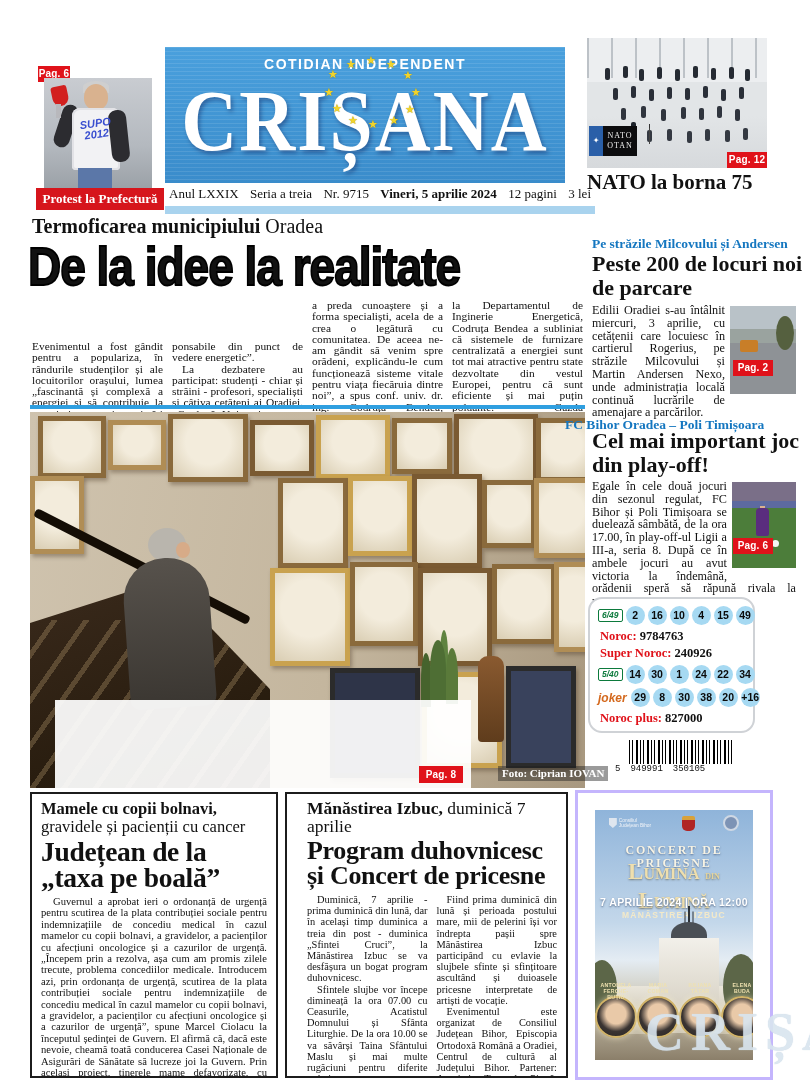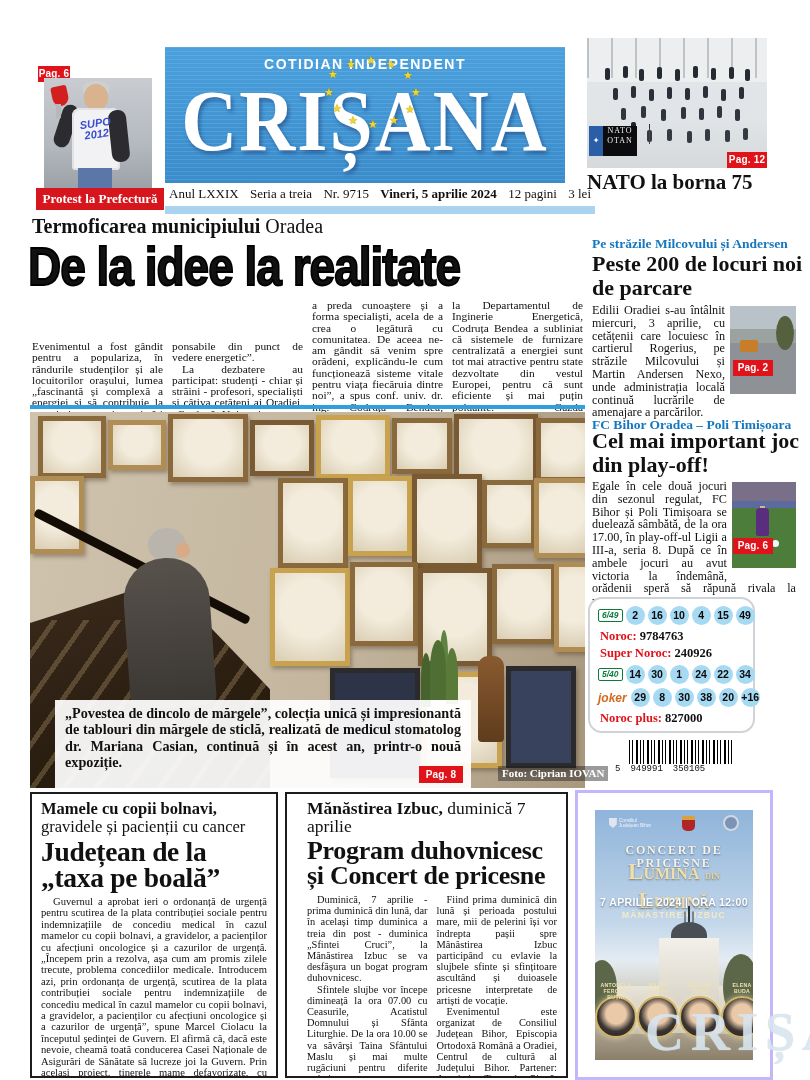--- a/index.html
+++ b/index.html
@@ -44,21 +44,21 @@
         88px 31px 0 0 #262b33,106px 28px 0 0 #262b33,124px 30px 0 0 #262b33,142px 29px 0 0 #262b33,158px 31px 0 0 #262b33,
         26px 50px 0 0 #2a2f38,44px 48px 0 0 #2a2f38,62px 51px 0 0 #2a2f38,80px 49px 0 0 #2a2f38,98px 50px 0 0 #2a2f38,
         116px 48px 0 0 #2a2f38,134px 51px 0 0 #2a2f38,152px 49px 0 0 #2a2f38,
         34px 70px 0 0 #30353e,54px 68px 0 0 #30353e,74px 71px 0 0 #30353e,94px 69px 0 0 #30353e,112px 70px 0 0 #30353e,
         130px 68px 0 0 #30353e,148px 71px 0 0 #30353e,
         60px 92px 0 0 #343942,80px 91px 0 0 #343942,100px 93px 0 0 #343942,118px 91px 0 0 #343942,138px 92px 0 0 #343942,156px 90px 0 0 #343942;}
   .conductor{position:absolute;left:44px;top:84px;width:5px;height:14px;background:#1d232b;border-radius:2px;}
   .mstand{position:absolute;left:62px;top:86px;width:1px;height:16px;background:#444;border-top:4px solid #333;}
   .nato-logo{position:absolute;left:2px;top:88px;width:48px;height:30px;display:flex;background:#0c0c0e;}
   .nato-flag{width:14px;height:100%;background:#2a5fa8;color:#fff;font-size:8px;line-height:30px;text-align:center;}
-  .nato-words{flex:1;color:#eee;font:8px/10px "Liberation Serif",serif;letter-spacing:1px;text-align:center;}
+  .nato-words{flex:1;color:#eee;font:8px/10px "Liberation Serif",serif;letter-spacing:1px;text-align:center;padding-top:5px;}
   .nato-headline{left:587px;top:170px;width:210px;font:bold 21px/24px "Liberation Serif",serif;}
   
   .kicker-main{left:32px;top:215px;width:520px;font:20px/22px "Liberation Serif",serif;}
   .kicker-main b{font-weight:bold;}
   .headline-main{left:28px;top:237px;width:557px;font:bold 46px/50px "Liberation Sans",sans-serif;
                  letter-spacing:-1px;-webkit-text-stroke:1.6px #000;transform:scaleY(1.18);transform-origin:0 0;white-space:nowrap;}
   .lead{left:32px;top:300px;width:272px;font:bold 12.3px/13px "Liberation Serif",serif;text-align:justify;}
   .bodycol{position:absolute;width:131px;font:11.4px/11.3px "Liberation Serif",serif;text-align:justify;}
   .bodycol p{margin:0;text-indent:10px;}
   .bodycol p.noind{text-indent:0;}
@@ -265,38 +265,37 @@
         <div class="steps"></div>
       </div>
     <div class="rail"></div>
     <div class="woman-hair"></div>
     <div class="woman-face"></div>
     <div class="woman-body"></div>
     <div class="plant"></div>
     <div class="statue"></div>
   </div>
   <div class="abs caption-box">
-    <span>„Povestea de dincolo de mărgele”, colecția unică și impresionantă de tablouri din mărgele de sticlă, realizată de medicul stomatolog dr. Mariana Casian, continuă și în acest an, printr-o nouă expoziție.</span>
     <div class="badge" style="right:8px;bottom:5px;left:auto;width:44px;height:17px;line-height:17px;">Pag. 8</div>
   </div>
   <div class="abs photo-credit">Foto: Ciprian IOVAN</div>
 
 
   <div class="sb-kicker" style="left:592px;top:236px;">Pe străzile Milcovului și Andersen</div>
   <div class="sb-headline" style="left:592px;top:252px;width:215px;">Peste 200 de locuri noi de parcare</div>
   <div class="sb-body" style="left:592px;top:304px;">
     <div class="sb-photo street">
       <div class="digger"></div>
       <div class="treeblob"></div>
     </div>
     <span>Edilii Oradiei s-au întâlnit miercuri, 3 aprilie, cu cetățenii care locuiesc în cartierul Rogerius, pe străzile Milcovului și Martin Andersen Nexo, unde administrația locală continuă lucrările de amenajare a parcărilor.</span>
   </div>
   <div class="badge" style="left:733px;top:360px;width:40px;height:16px;">Pag. 2</div>
 
-  <div class="sb-kicker" style="left:592px;top:417px;">FC Bihor Oradea – Poli Timișoara</div>
+  <div class="sb-kicker" style="left:565px;top:417px;">FC Bihor Oradea – Poli Timișoara</div>
   <div class="sb-headline" style="left:592px;top:429px;width:220px;">Cel mai important joc din play-off!</div>
   <div class="sb-body" style="left:592px;top:480px;">
     <div class="sb-photo pitch">
       <div class="player"></div>
       <div class="ball"></div>
     </div>
     <span>Egale în cele două jocuri din sezonul regulat, FC Bihor și Poli Timișoara se duelează sâmbătă, de la ora 17.00, în play-off-ul Ligii a III-a, seria 8. După ce în ambele jocuri au avut victoria la îndemână, orădenii speră să răpună rivala la promovare.</span>
   </div>
   <div class="badge" style="left:733px;top:538px;width:40px;height:16px;">Pag. 6</div>
 

